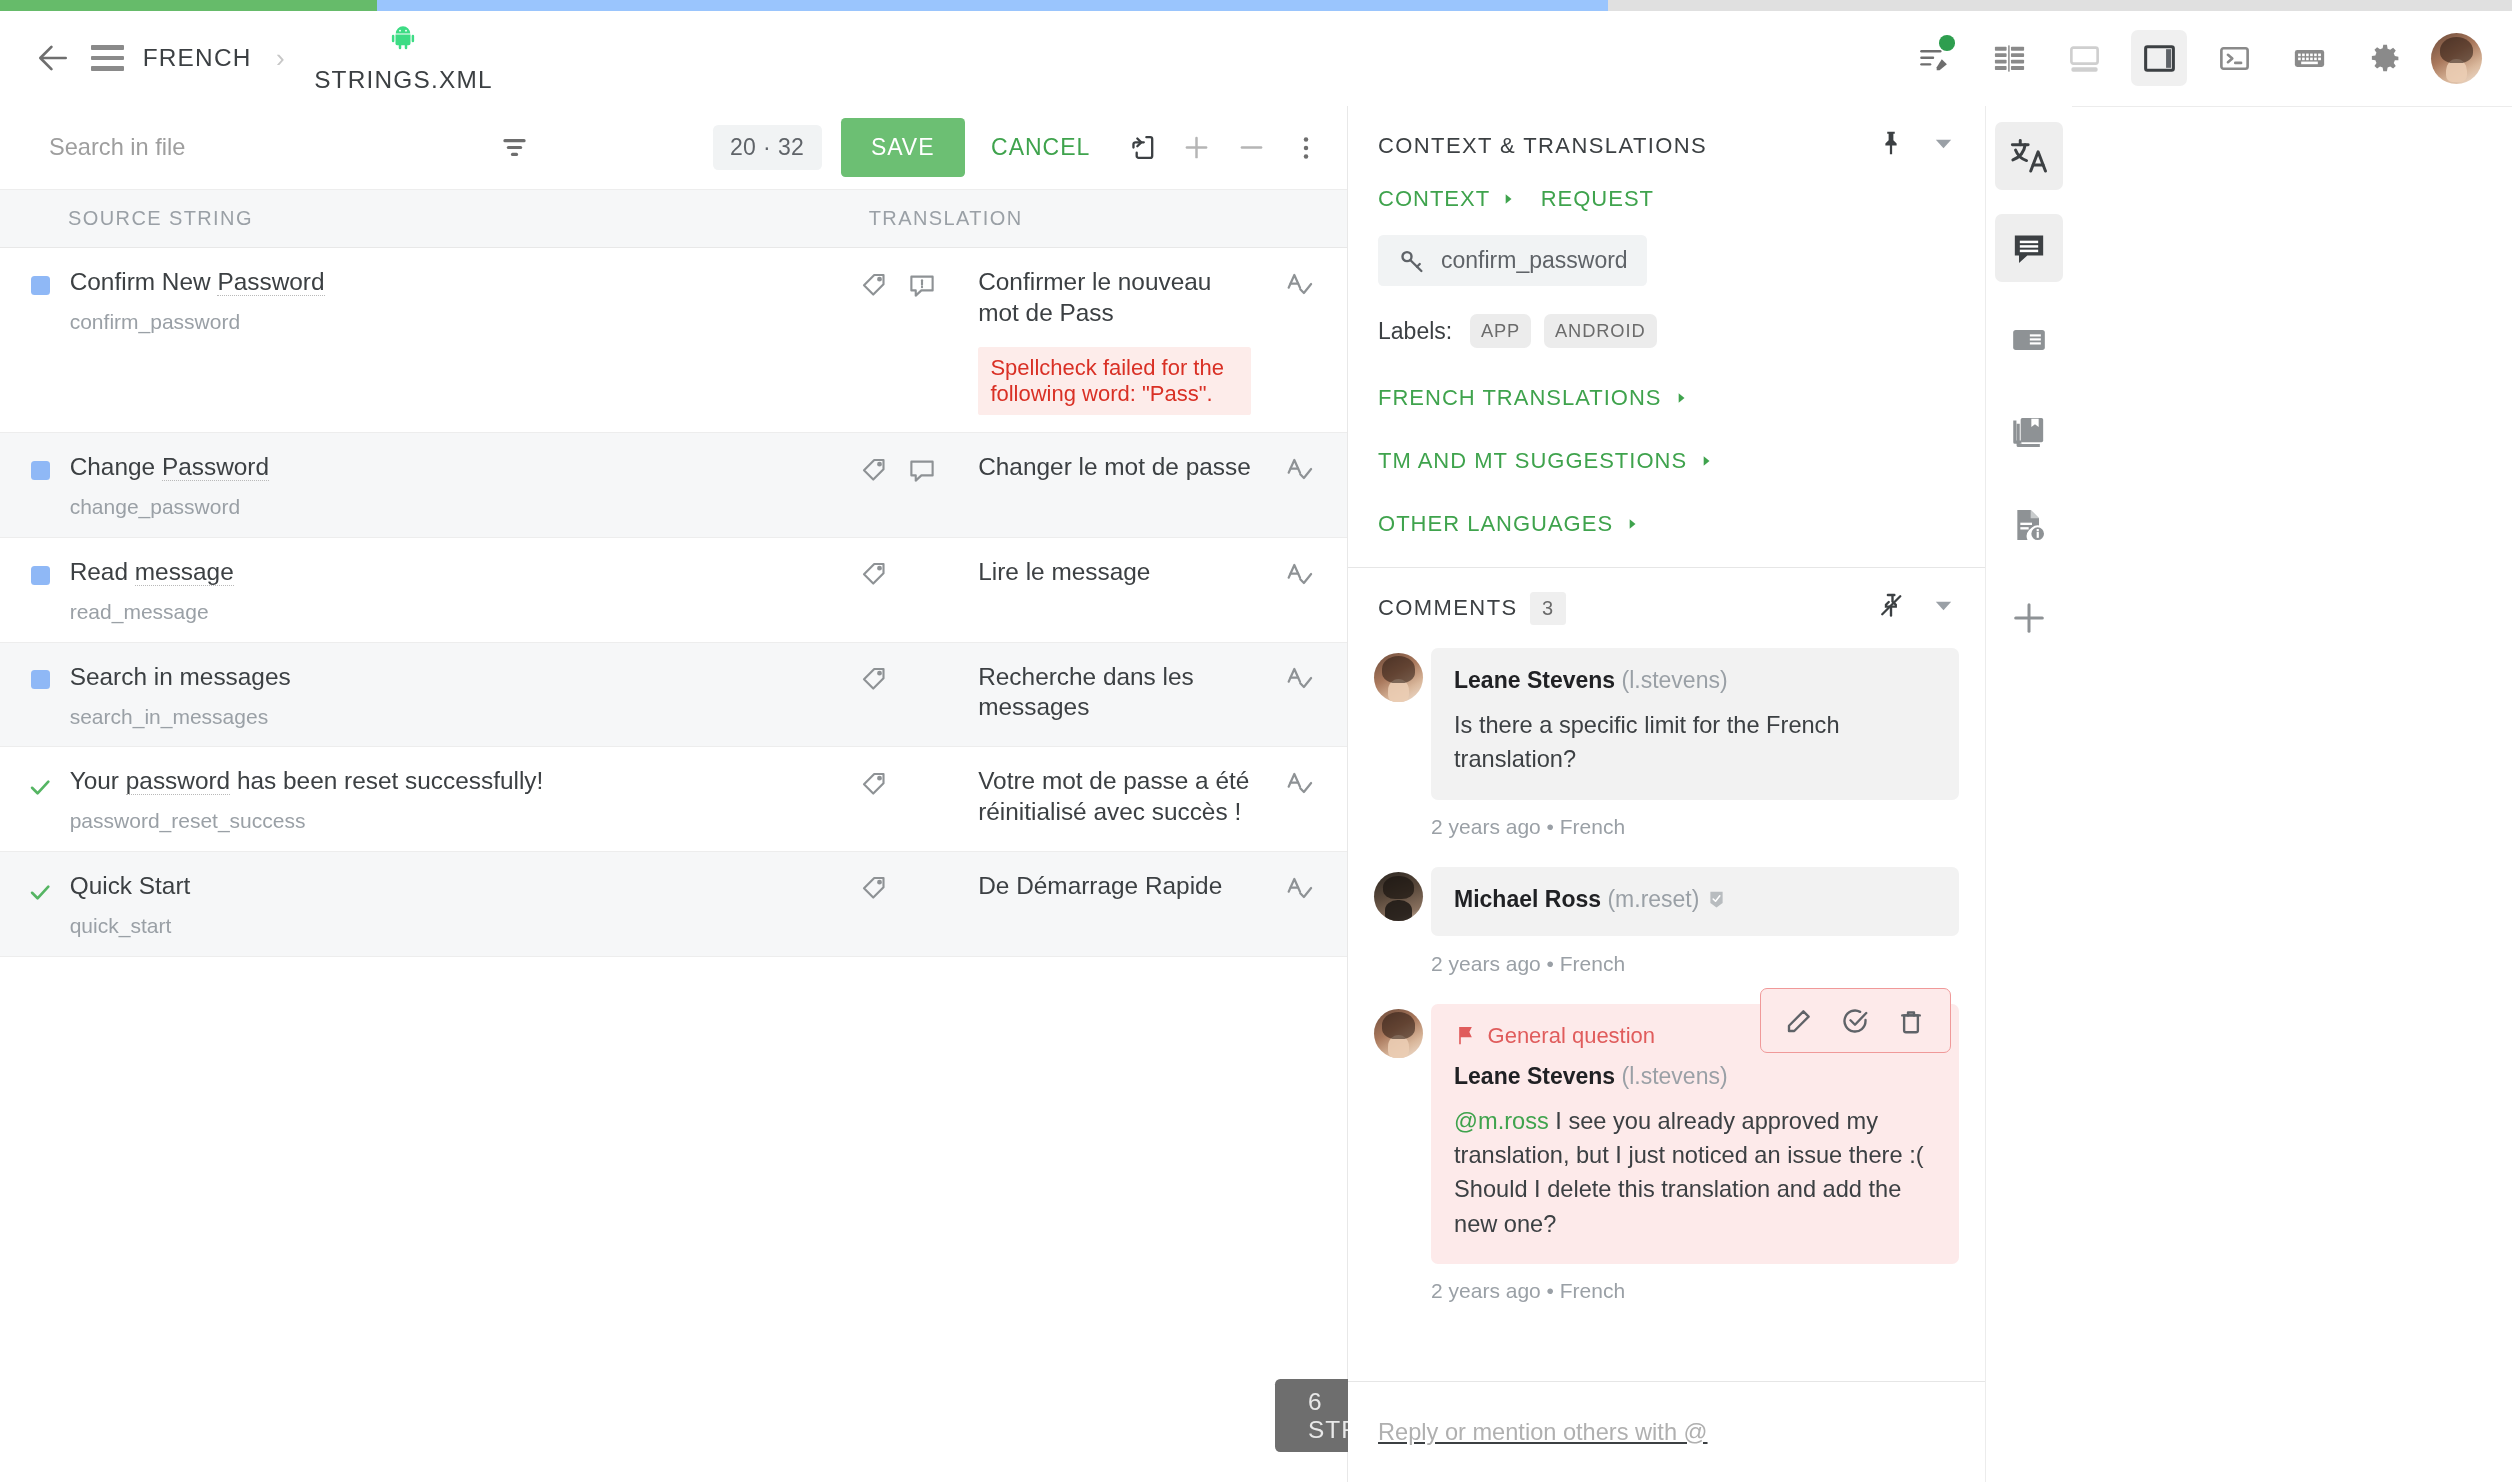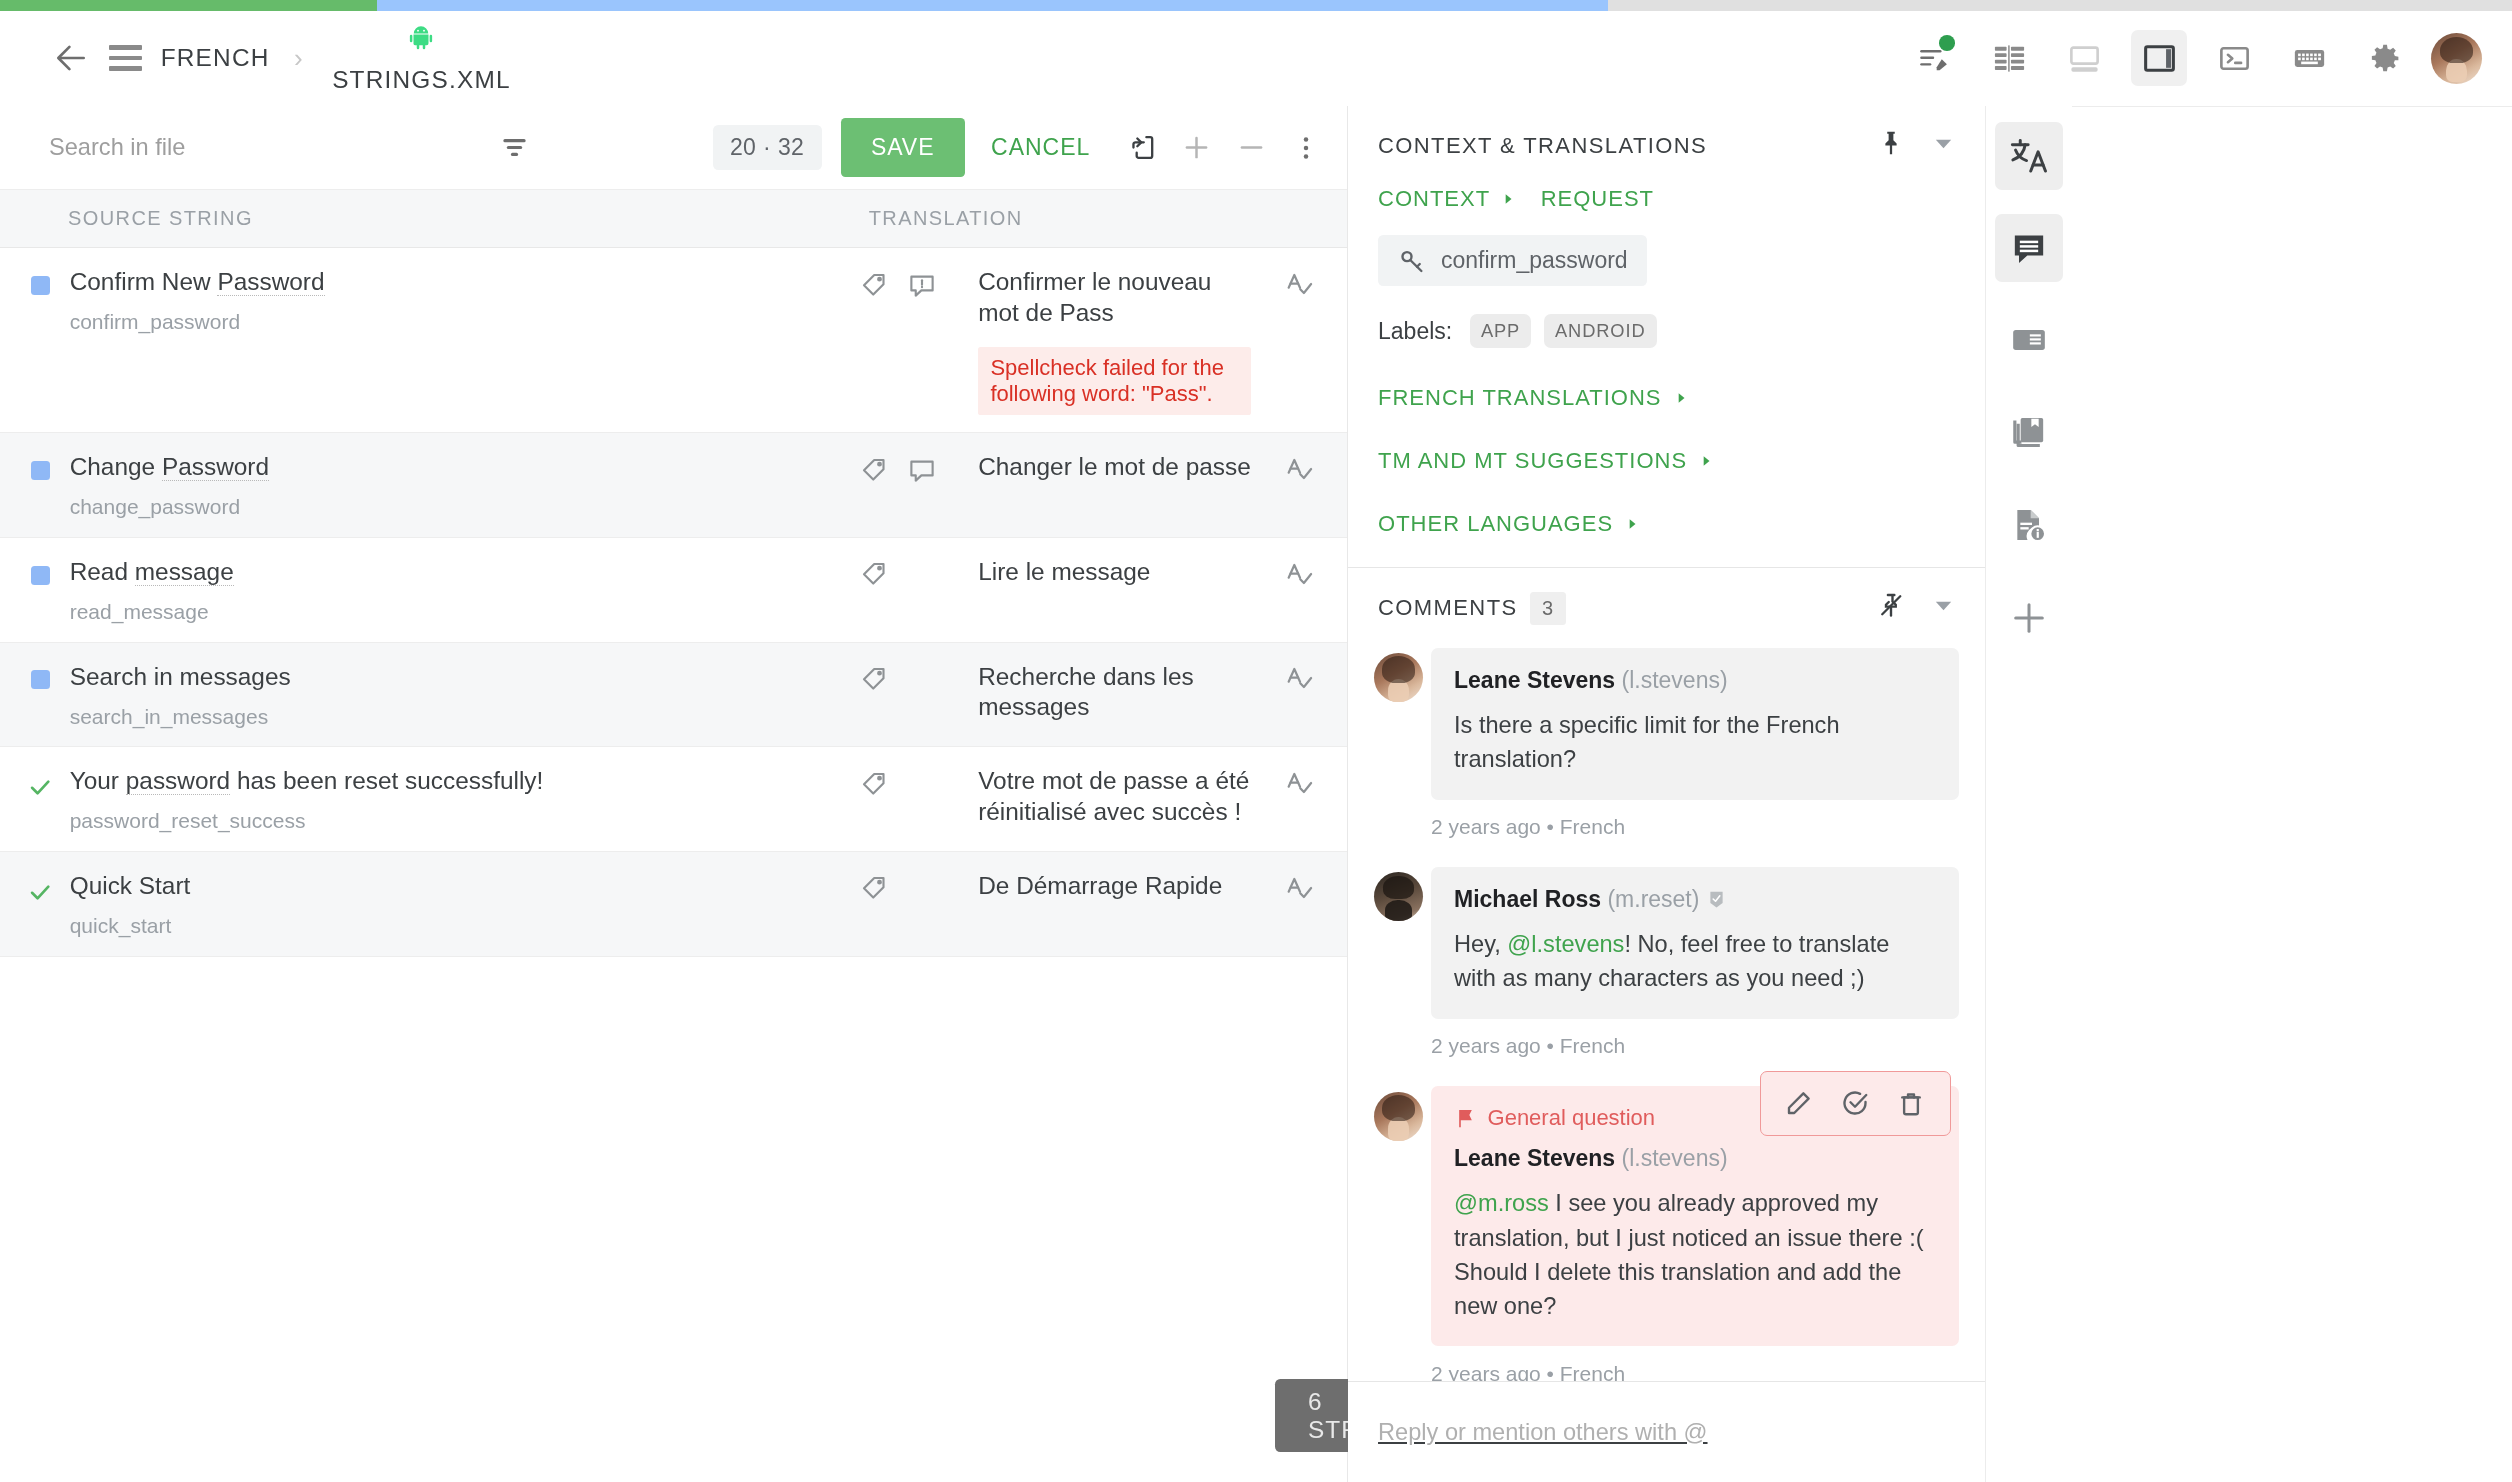--- a/index.html
+++ b/index.html
@@ -15,21 +15,21 @@
   .progressbar { position: absolute; top: 0; left: 0; width: 2512px; height: 10.5px; background: #e0e0e0; display: flex; }
   .progressbar .seg-green { background: #66bb6a; }
   .progressbar .seg-blue  { background: #9ac5fd; }
 
   
   .header {
     position: absolute; top: 10.5px; left: 0; width: 2512px; height: 96px;
     background: #fff; display: flex; align-items: center;
     border-bottom: 0.9px solid #ececec;
   }
-  .hdr-left { display: flex; align-items: center; padding-left: 44px; gap: 0; }
+  .hdr-left { display: flex; align-items: center; padding-left: 26px; gap: 0; }
   .icon-btn {
     width: 54px; height: 54px; display: flex; align-items: center; justify-content: center;
     border-radius: 5.2px; cursor: pointer; flex: 0 0 auto;
   }
   .back-arrow { width: 38px; height: 38px; }
   .hamburger { width: 33px; display: flex; flex-direction: column; gap: 6.1px; }
   .hamburger i { display: block; height: 4.4px; background: #8a8a8a; border-radius: 0.9px; }
   .crumb {
     font-size: 24.4px; letter-spacing: 1.2px; color: #3c4043; font-weight: 400;
     padding: 0 8.7px; white-space: nowrap;
@@ -629,21 +629,20 @@
             </div>
           </div>
           <div class="cm">
             <div class="cm-av av-m"></div>
             <div class="cm-body">
               <div class="cm-bubble">
                 <div class="cm-name">Michael Ross <span class="cm-handle">(m.reset)</span> <svg width="21" height="21" viewBox="0 0 24 24" fill="#b8bcbf" style="vertical-align:-2.6px;">
                     <path d="M5 3h14v13l-7 5-7-5z"></path>
                     <polyline points="8.2,11.4 10.9,14 15.8,7.8" fill="none" stroke="#fff" stroke-width="1.8" stroke-linecap="round" stroke-linejoin="round"></polyline>
                   </svg></div>
-                <div class="cm-text">Hey, <span class="mention">@l.stevens</span>! No, feel free to translate with as many characters as you need ;)</div>
               </div>
               <div class="cm-meta">2 years ago • French</div>
             </div>
           </div>
           <div class="cm">
             <div class="cm-av av-l"></div>
             <div class="cm-body">
               <div class="cm-actions">
                 <div class="cm-act-ic">
                   <svg width="30" height="30" viewBox="0 0 24 24" fill="none" stroke="#5f6368" stroke-width="1.9" stroke-linecap="round" stroke-linejoin="round">

